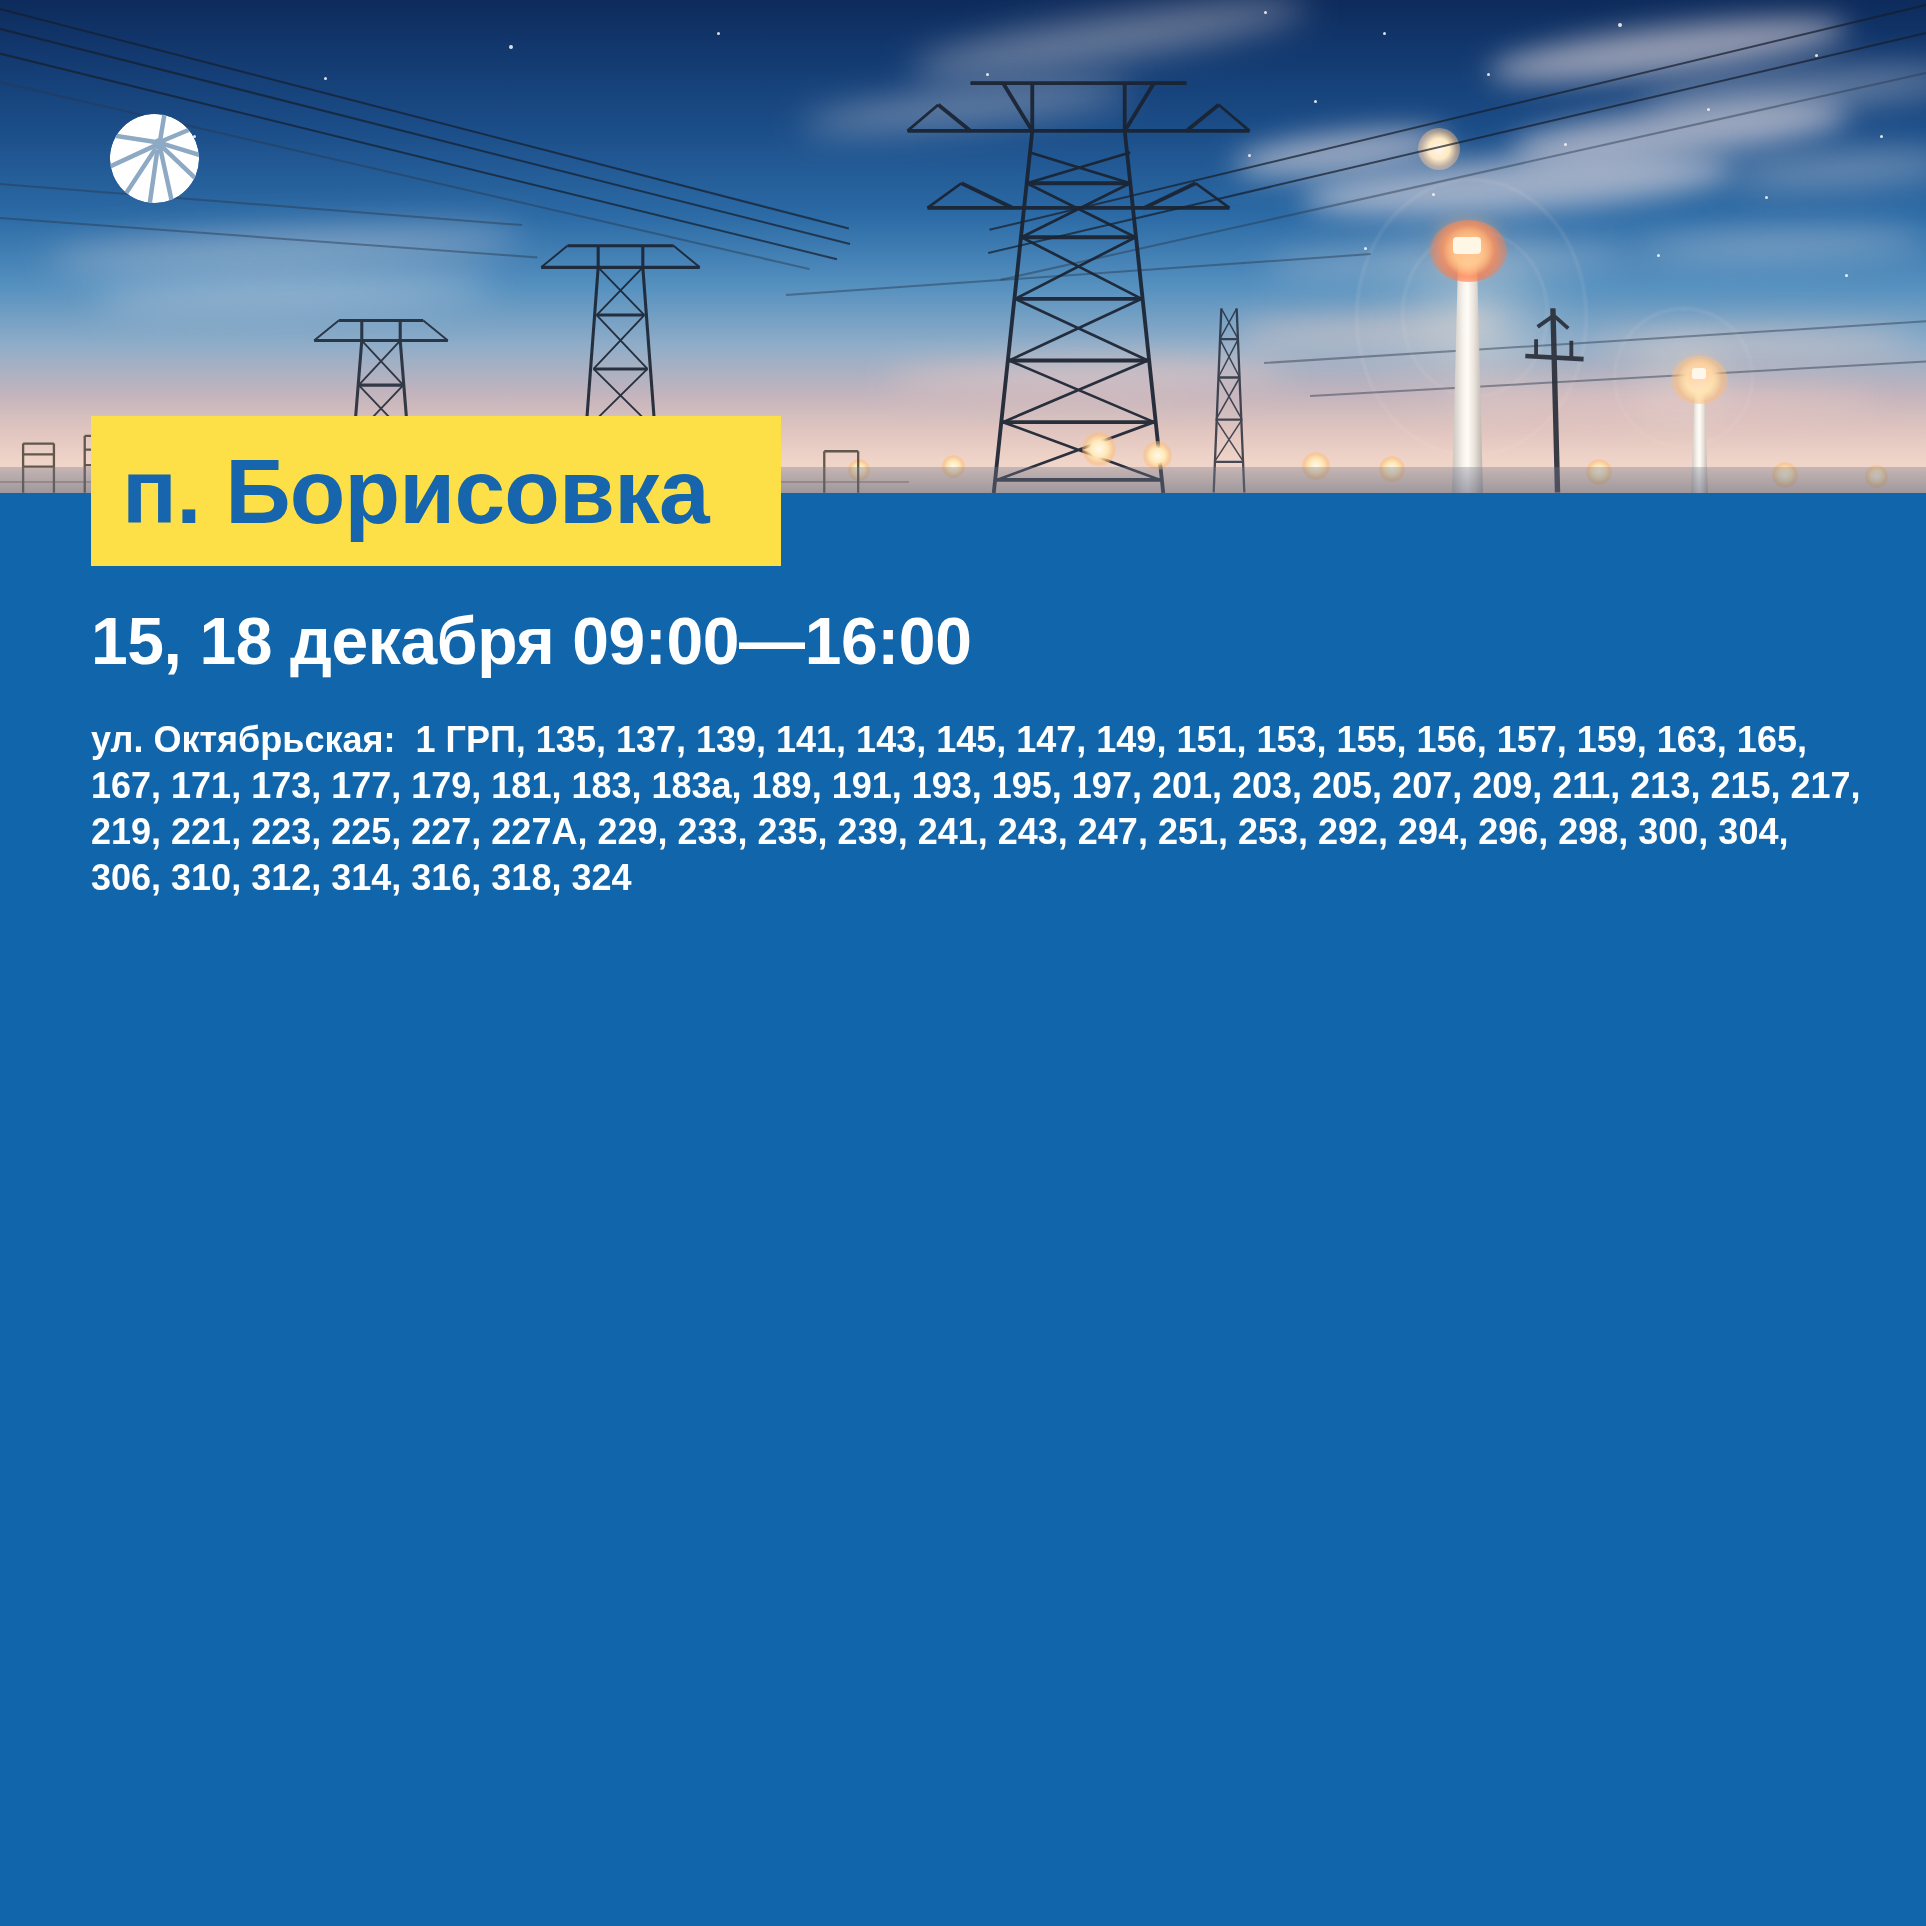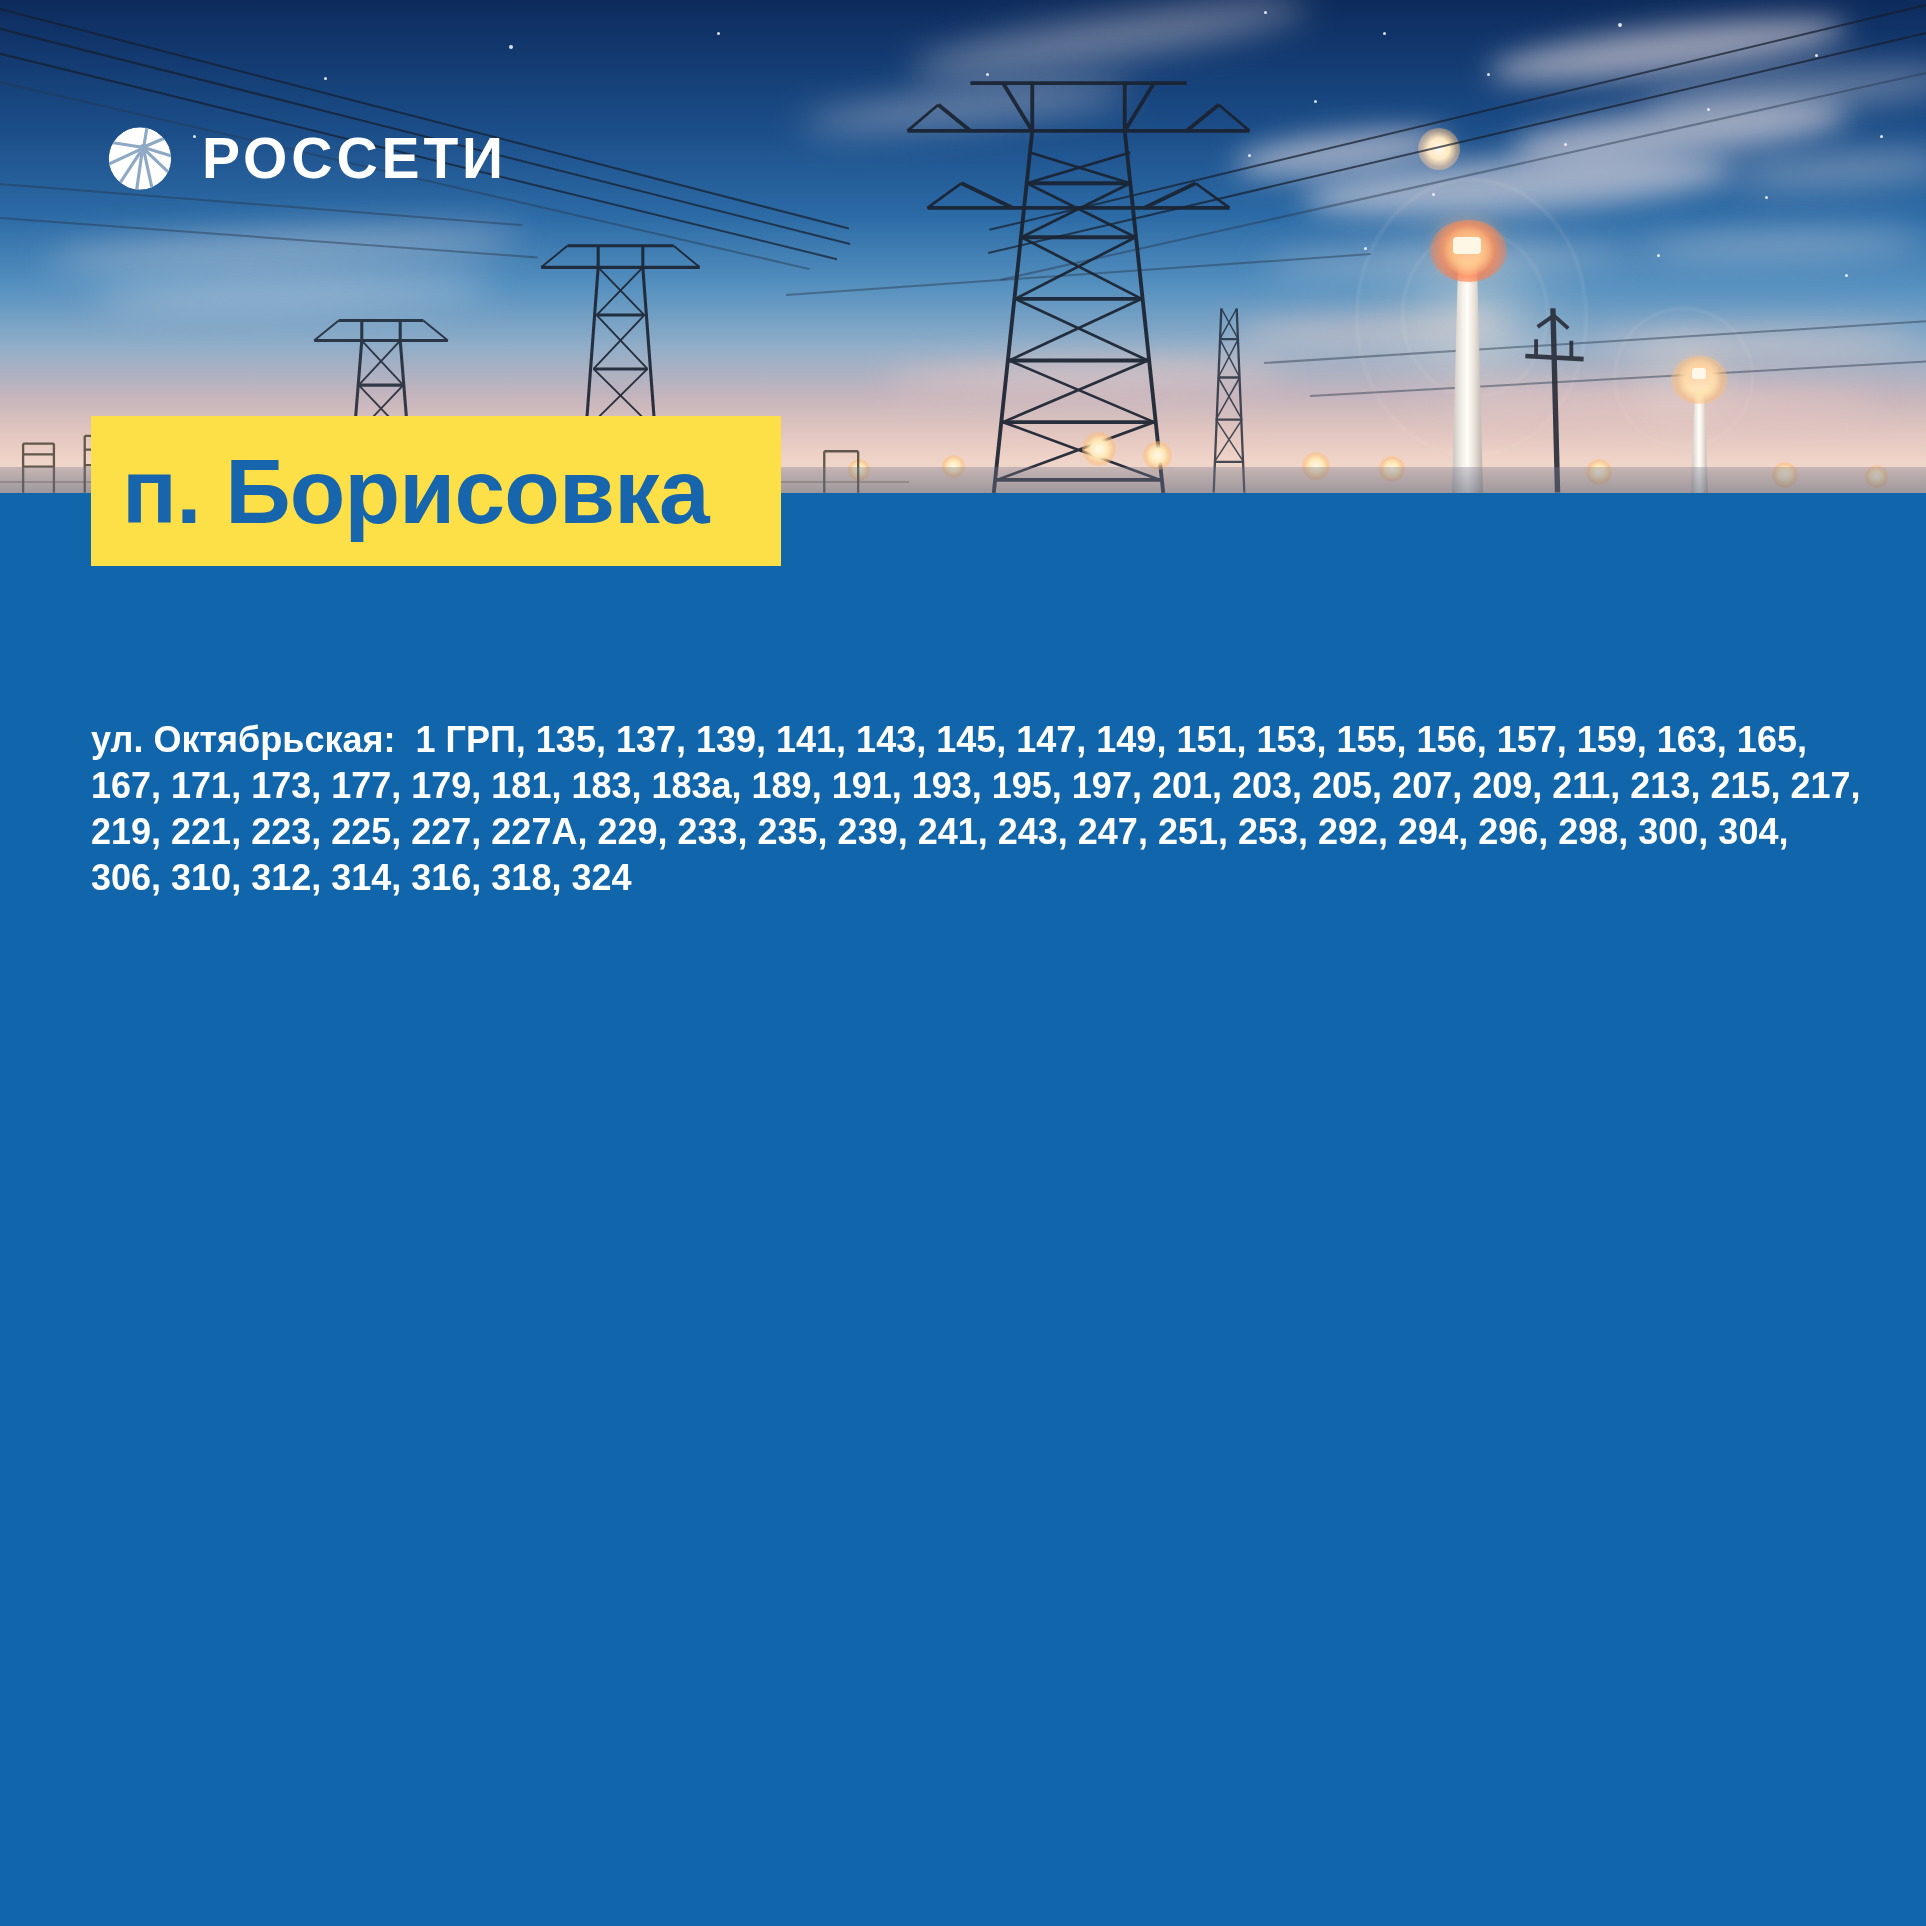--- a/index.html
+++ b/index.html
@@ -370,29 +370,29 @@
             <line x1="58" y1="38" x2="96" y2="74"></line>
             <line x1="56" y1="40" x2="70" y2="104"></line>
             <line x1="53" y1="41" x2="44" y2="104"></line>
             <line x1="51" y1="40" x2="14" y2="96"></line>
             <line x1="50" y1="37" x2="-4" y2="62"></line>
             <line x1="51" y1="33" x2="6" y2="26"></line>
           </g>
           <circle cx="55" cy="35" r="6.2" fill="#8da9c4"></circle>
         </g>
       </svg>
-      <span style="color:#ffffff;font-size:57px;font-weight:bold;letter-spacing:3.9px;line-height:1;">РОССЕТИ</span>
     </div>
   </div>
 
   <div id="body-panel"></div>
 
   <div id="title-plate">
     <span class="title-text">п. Борисовка</span>
   </div>
 
+  <div id="date-line">15, 18 декабря 09:00—16:00</div>
 
   <div id="address-block">
     <span class="street">ул. Октябрьская:</span><span>&nbsp; </span><span>1 ГРП, 135, 137, 139, 141, 143, 145, 147, 149, 151, 153, 155, 156, 157, 159, 163, 165, 167, 171, 173, 177, 179, 181, 183, 183а, 189, 191, 193, 195, 197, 201, 203, 205, 207, 209, 211, 213, 215, 217, 219, 221, 223, 225, 227, 227А, 229, 233, 235, 239, 241, 243, 247, 251, 253, 292, 294, 296, 298, 300, 304, 306, 310, 312, 314, 316, 318, 324</span>
   </div>
 
 </div>
 
 
 </body></html>

